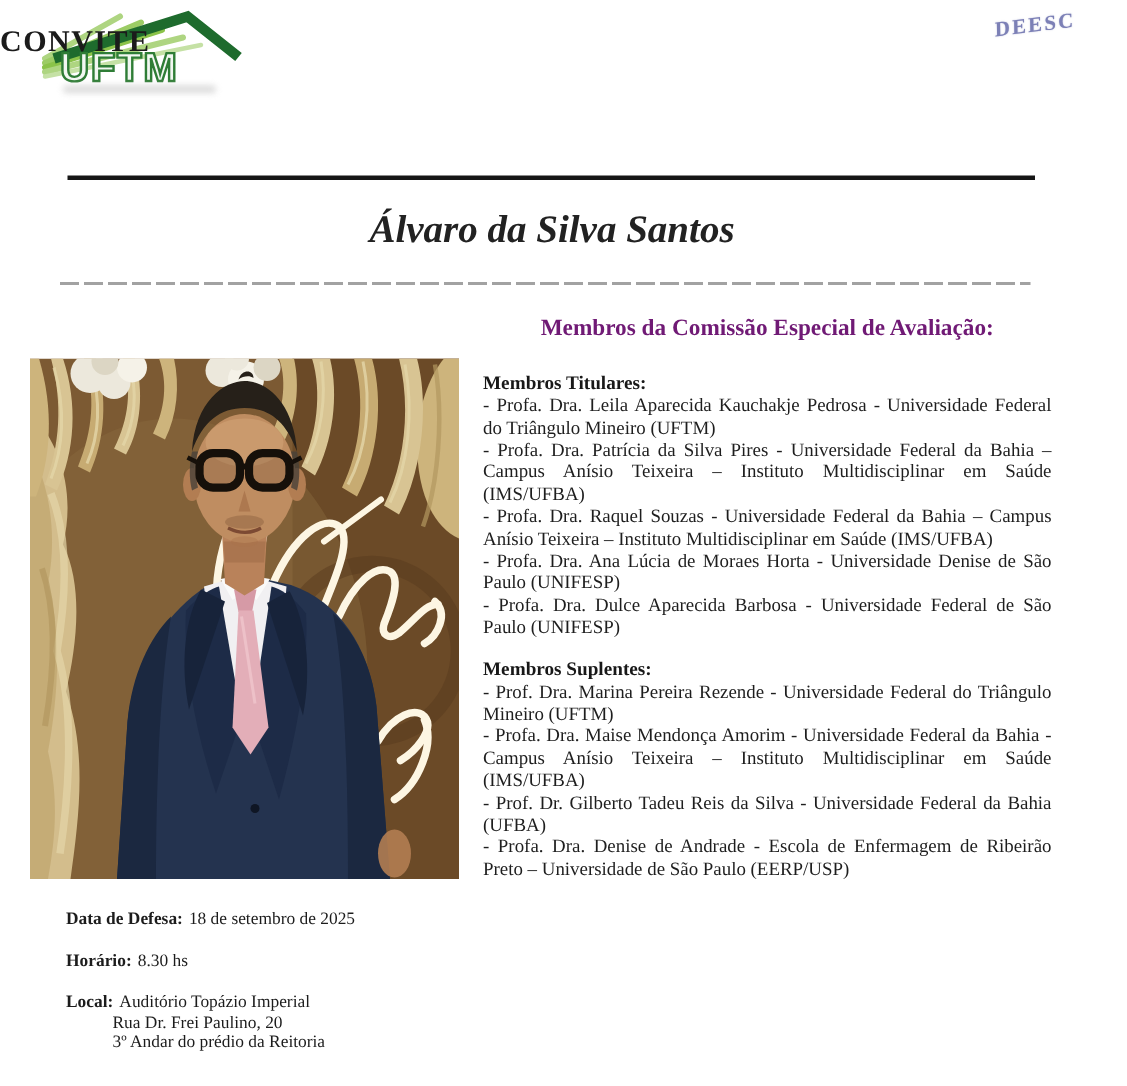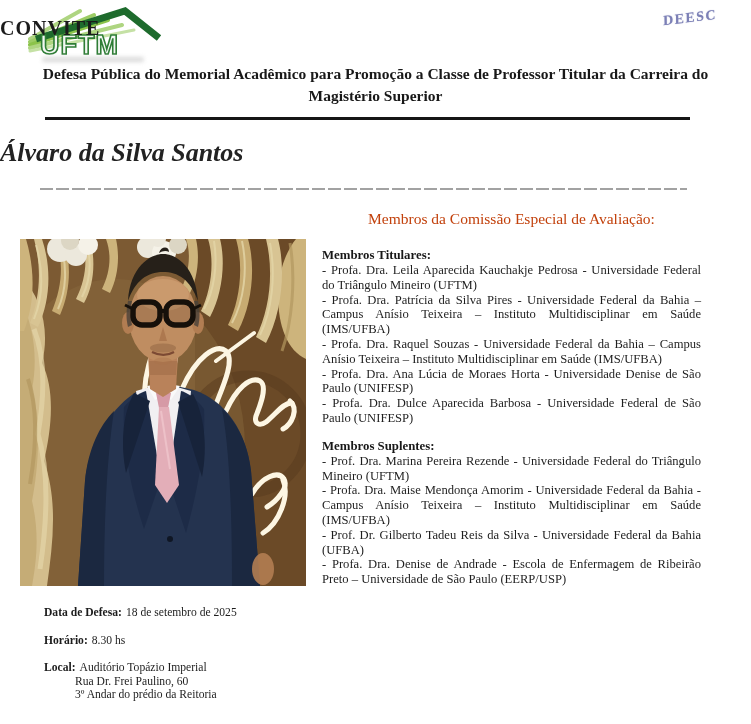--- a/index.html
+++ b/index.html
@@ -33,35 +33,35 @@
     position: absolute; left: 40px; right: 40px; top: 63px;
     text-align: center; font-weight: 700; font-size: 15.5px; line-height: 1.42;
     color: #181818;
   }
   .rule-thick {
     position: absolute; left: 45px; top: 117px; width: 645px; height: 3px;
     background: #161616;
   }
   .candidate-name {
     position: absolute; left: 0; right: 15px; top: 138px;
-    font-size: 26px; font-weight: 700; font-style: italic;
+    text-align: center; font-size: 26px; font-weight: 700; font-style: italic;
     color: #222;
   }
   .rule-dashed {
     position: absolute; left: 40px; top: 188px; width: 647px; height: 2px;
     background: repeating-linear-gradient(90deg, #a2a2a2 0 13px, transparent 13px 16px);
   }
   
   .photo-wrap { position: absolute; left: 20px; top: 239px; width: 286px; height: 347px; }
   .photo-wrap svg { display: block; width: 100%; height: 100%; }
 
   .right-col { position: absolute; left: 322px; top: 210px; width: 379px; }
   .committee-heading {
-    text-align: center; font-size: 15.5px; font-weight: 400;
-    margin-bottom: 20px; color: #c2410c;
+    text-align: center; font-size: 15.5px; font-weight: 700;
+    margin-bottom: 20px; color: #701a75;
   }
   .section-title { font-size: 12.8px; font-weight: 700; color: #181818; }
   .member { font-size: 12.6px; line-height: 14.8px; text-align: justify; color: #1e1e1e; }
   .section-gap { height: 13px; }
 
   
   .details { position: absolute; left: 44px; top: 606px; width: 300px; font-size: 11.6px; line-height: 13.6px; }
   .detail-row { margin-bottom: 14px; }
   .detail-label { font-weight: 700; margin-right: 4px; }
   .local-cont { padding-left: 31px; }
@@ -83,21 +83,20 @@
       <path d="M8 34 L97 6 L131 33" fill="none" stroke="#1e6b2d" stroke-width="7" stroke-linejoin="miter"></path>
       <text x="12" y="49" font-size="27" font-weight="bold" font-family="Liberation Sans, sans-serif" letter-spacing="1" fill="#f2f7f2" stroke="#2f7d36" stroke-width="1.6">UFTM</text>
     </svg>
   </div>
   <div class="logo-smudge"></div>
 
   <div class="doc-title">CONVITE</div>
 
   <div class="dept">DEESC</div>
 
-  <div class="subtitle">Defesa Pública do Memorial Acadêmico para Promoção a Classe de Professor Titular da Carreira do Magistério Superior</div>
 
   <div class="rule-thick"></div>
 
   <div class="candidate-name">Álvaro da Silva Santos</div>
 
   <div class="rule-dashed"></div>
 
   <div class="photo-wrap" title="portrait of a man with glasses wearing a navy suit and pink tie, in front of a brown wall with pampas grass and a white neon cursive sign">
     <svg viewBox="0 0 286 347" preserveAspectRatio="none">
 
@@ -231,18 +230,18 @@
 
   <div class="details">
     <div class="detail-row">
       <span class="detail-label">Data de Defesa:</span><span>18 de setembro de 2025</span>
     </div>
     <div class="detail-row">
       <span class="detail-label">Horário:</span><span>8.30 hs</span>
     </div>
     <div class="detail-row">
       <span class="detail-label">Local:</span><span>Auditório Topázio Imperial</span>
-      <div class="local-cont">Rua Dr. Frei Paulino, 60</div>
+      <div class="local-cont">Rua Dr. Frei Paulino, 20</div>
       <div class="local-cont">3º Andar do prédio da Reitoria</div>
     </div>
   </div>
 
 </div>
 
 </body></html>

